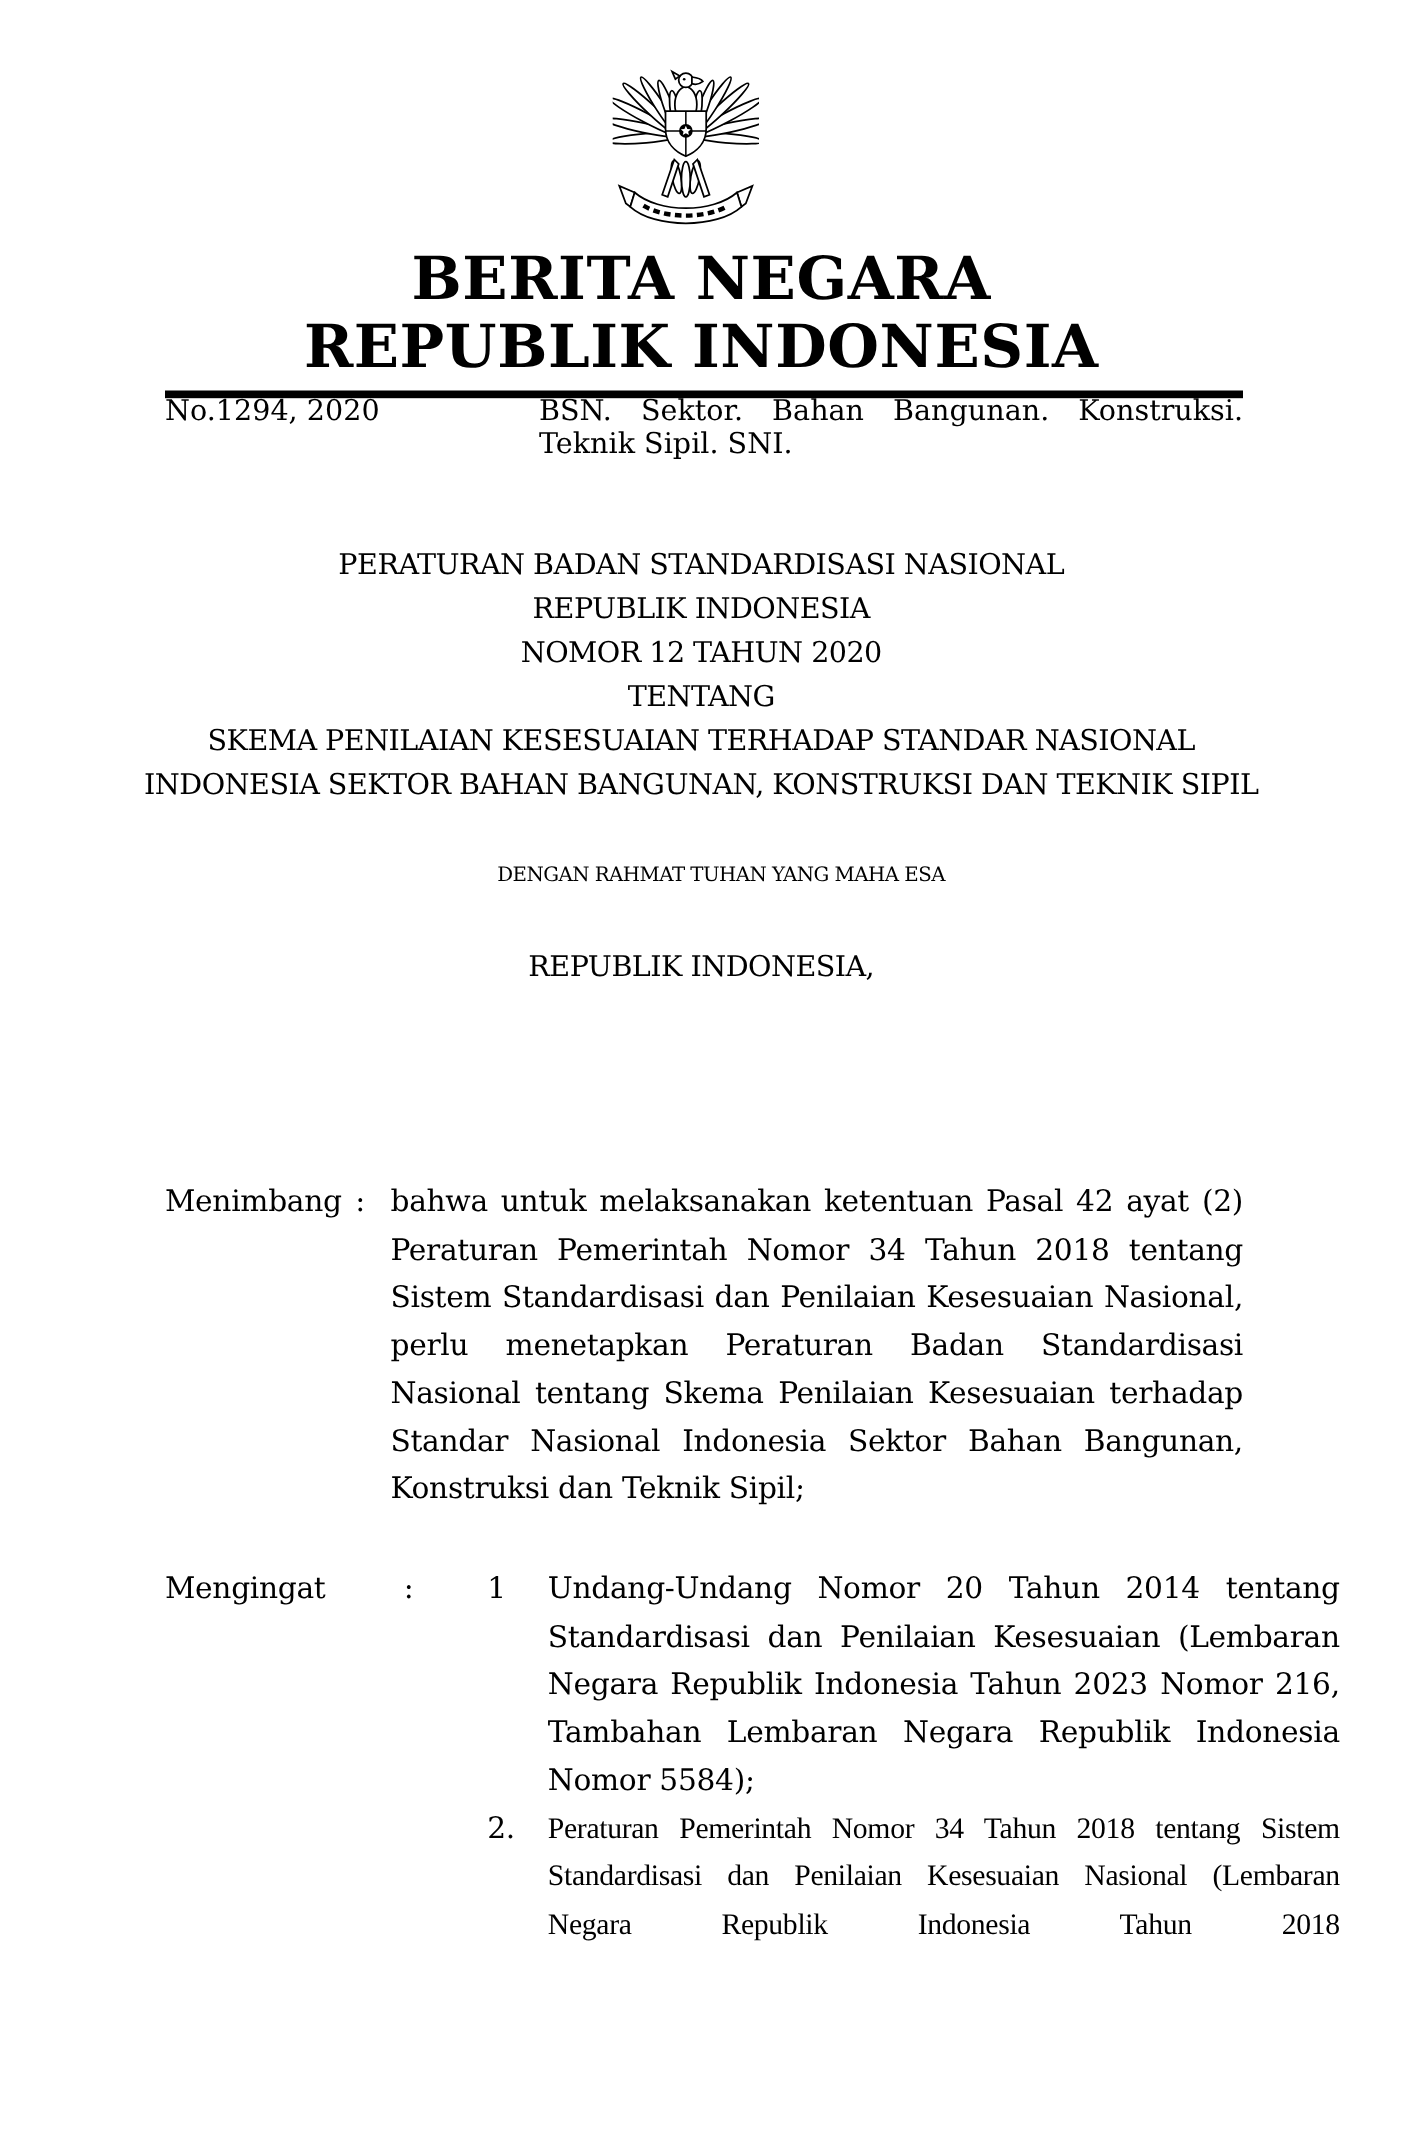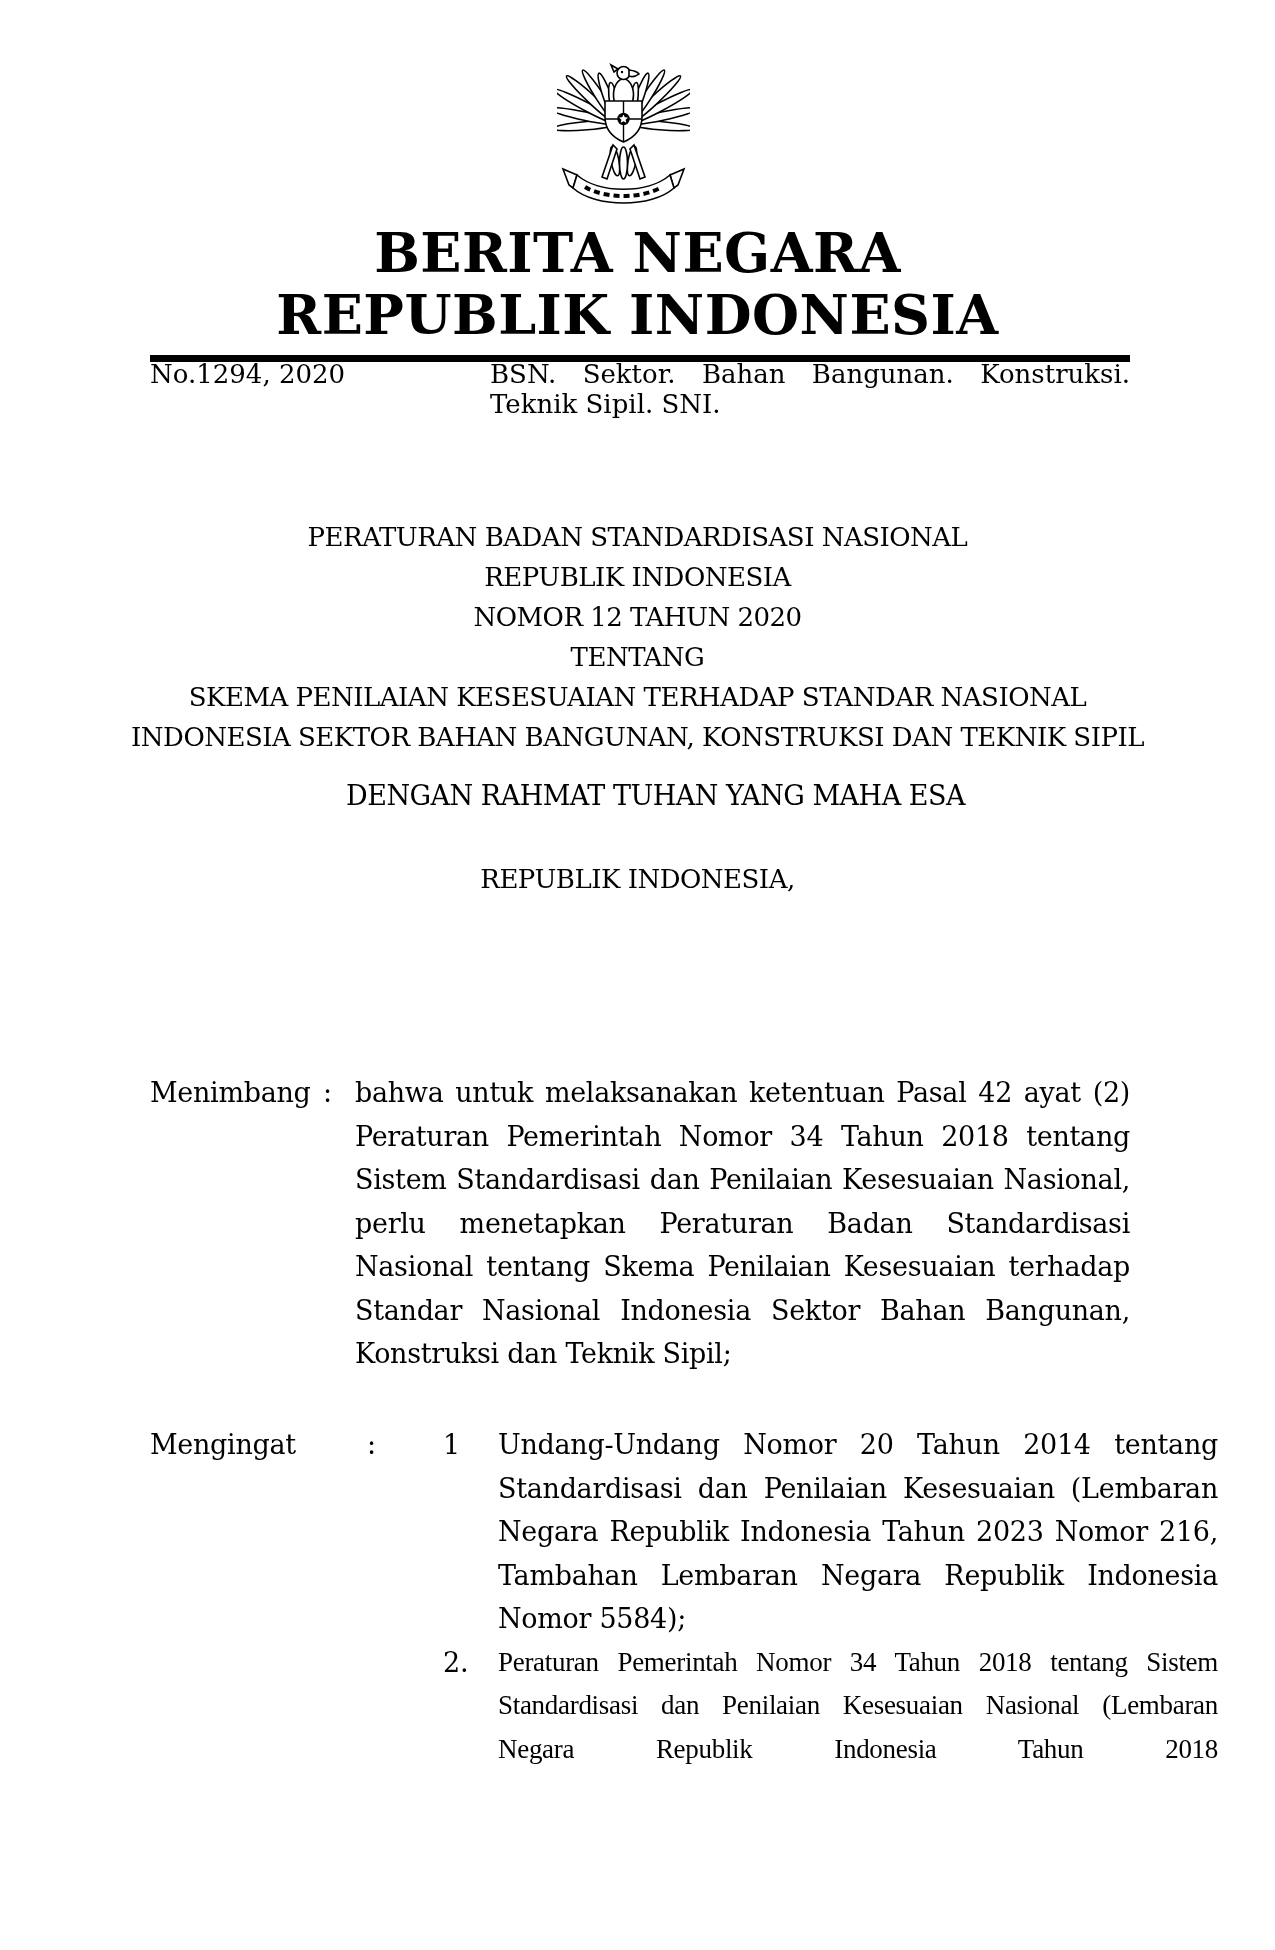--- a/index.html
+++ b/index.html
@@ -22,23 +22,23 @@
 
   .rule{left:150px;top:355px;width:980px;height:7px;background:#000;}
 
   
   .note-row{left:150px;top:359px;width:980px;display:grid;
     grid-template-columns:340px 640px;font-size:26px;line-height:30px;}
   .note-subject-l1{text-align:justify;text-align-last:justify;}
 
   
   .title-block{left:0;right:0;top:494px;text-align:center;
-    font-size:26px;line-height:40px;letter-spacing:-0.5px;white-space:nowrap;margin-top:23px;}
+    font-size:26px;line-height:40px;letter-spacing:-0.5px;white-space:nowrap;}
   .invocation{left:0;right:0;top:776px;text-align:center;
-    font-size:27px;line-height:40px;letter-spacing:-0.5px;white-space:nowrap;margin-left:36px;}
+    font-size:18px;line-height:40px;letter-spacing:-0.5px;white-space:nowrap;margin-left:36px;}
   .official-block{left:0;right:0;top:859px;text-align:center;
     font-size:26px;line-height:40px;letter-spacing:-0.5px;white-space:nowrap;}
 
   
   .clause-row{left:150px;width:980px;display:grid;
     grid-template-columns:173px 32px 775px;
     font-size:27px;line-height:43.5px;letter-spacing:-0.3px;}
   .menimbang-row{top:1071px;}
   .mengingat-row{top:1423px;gap:44px;}
   .clause-text{text-align:justify;}

